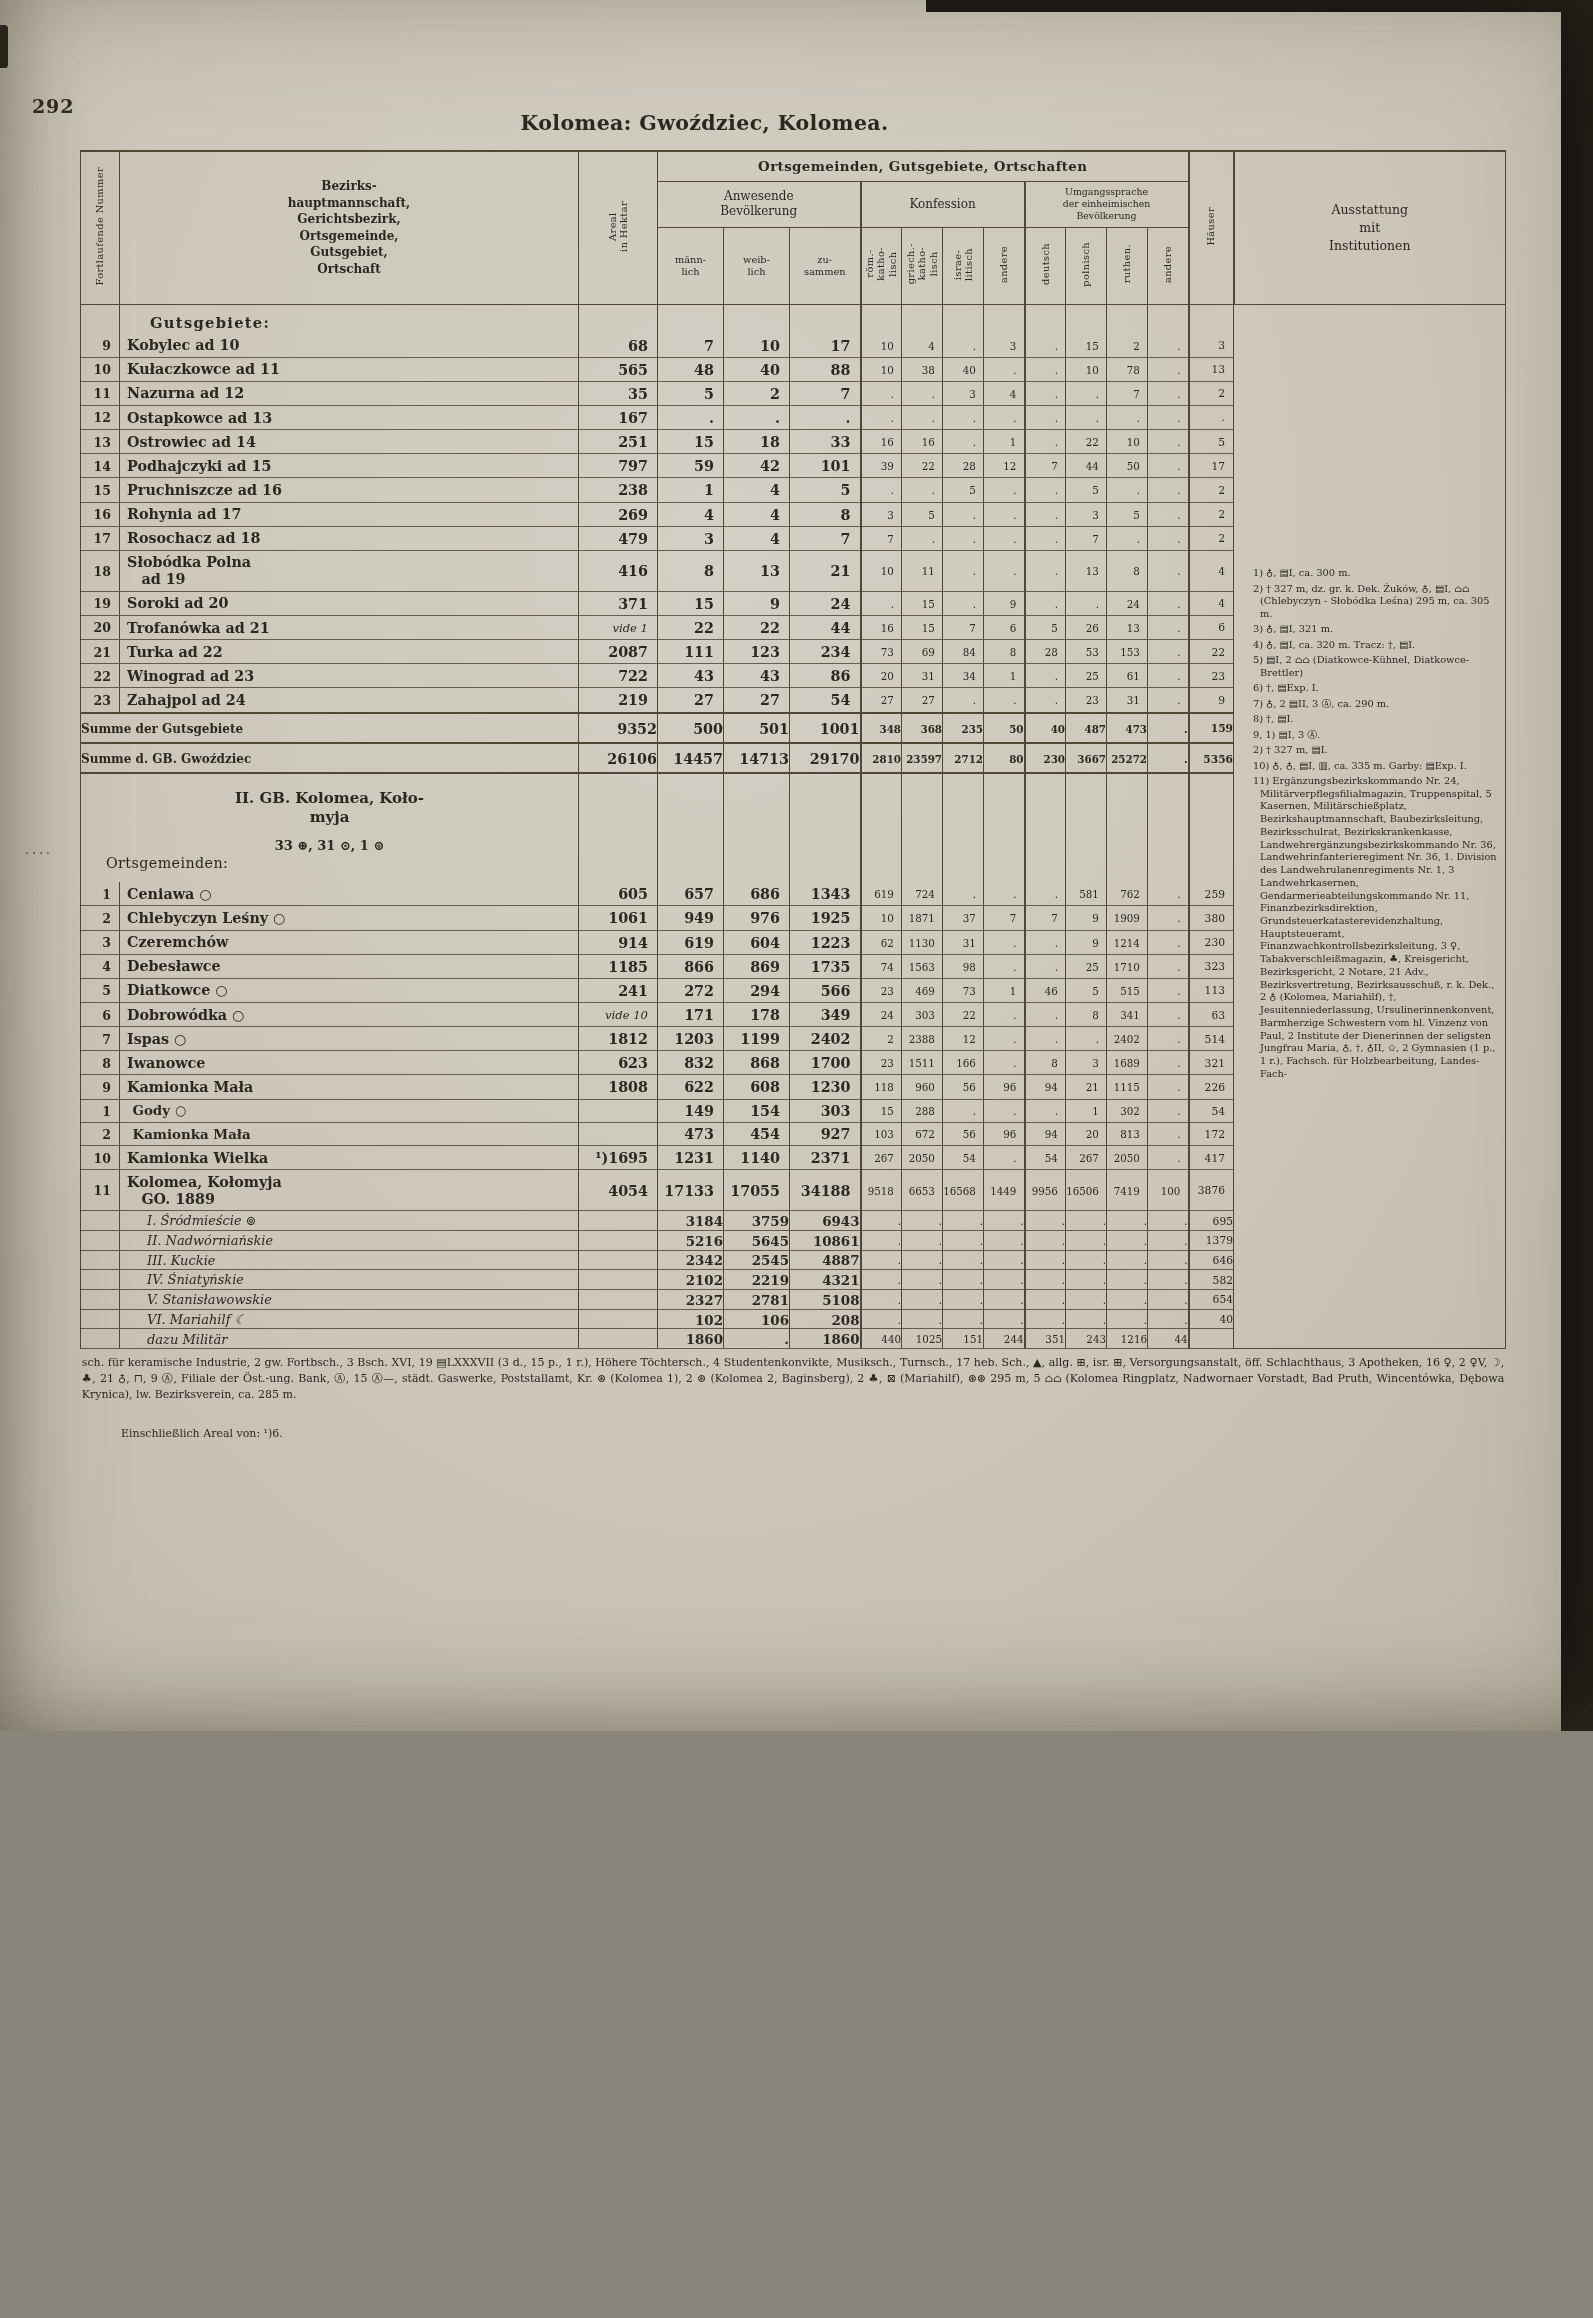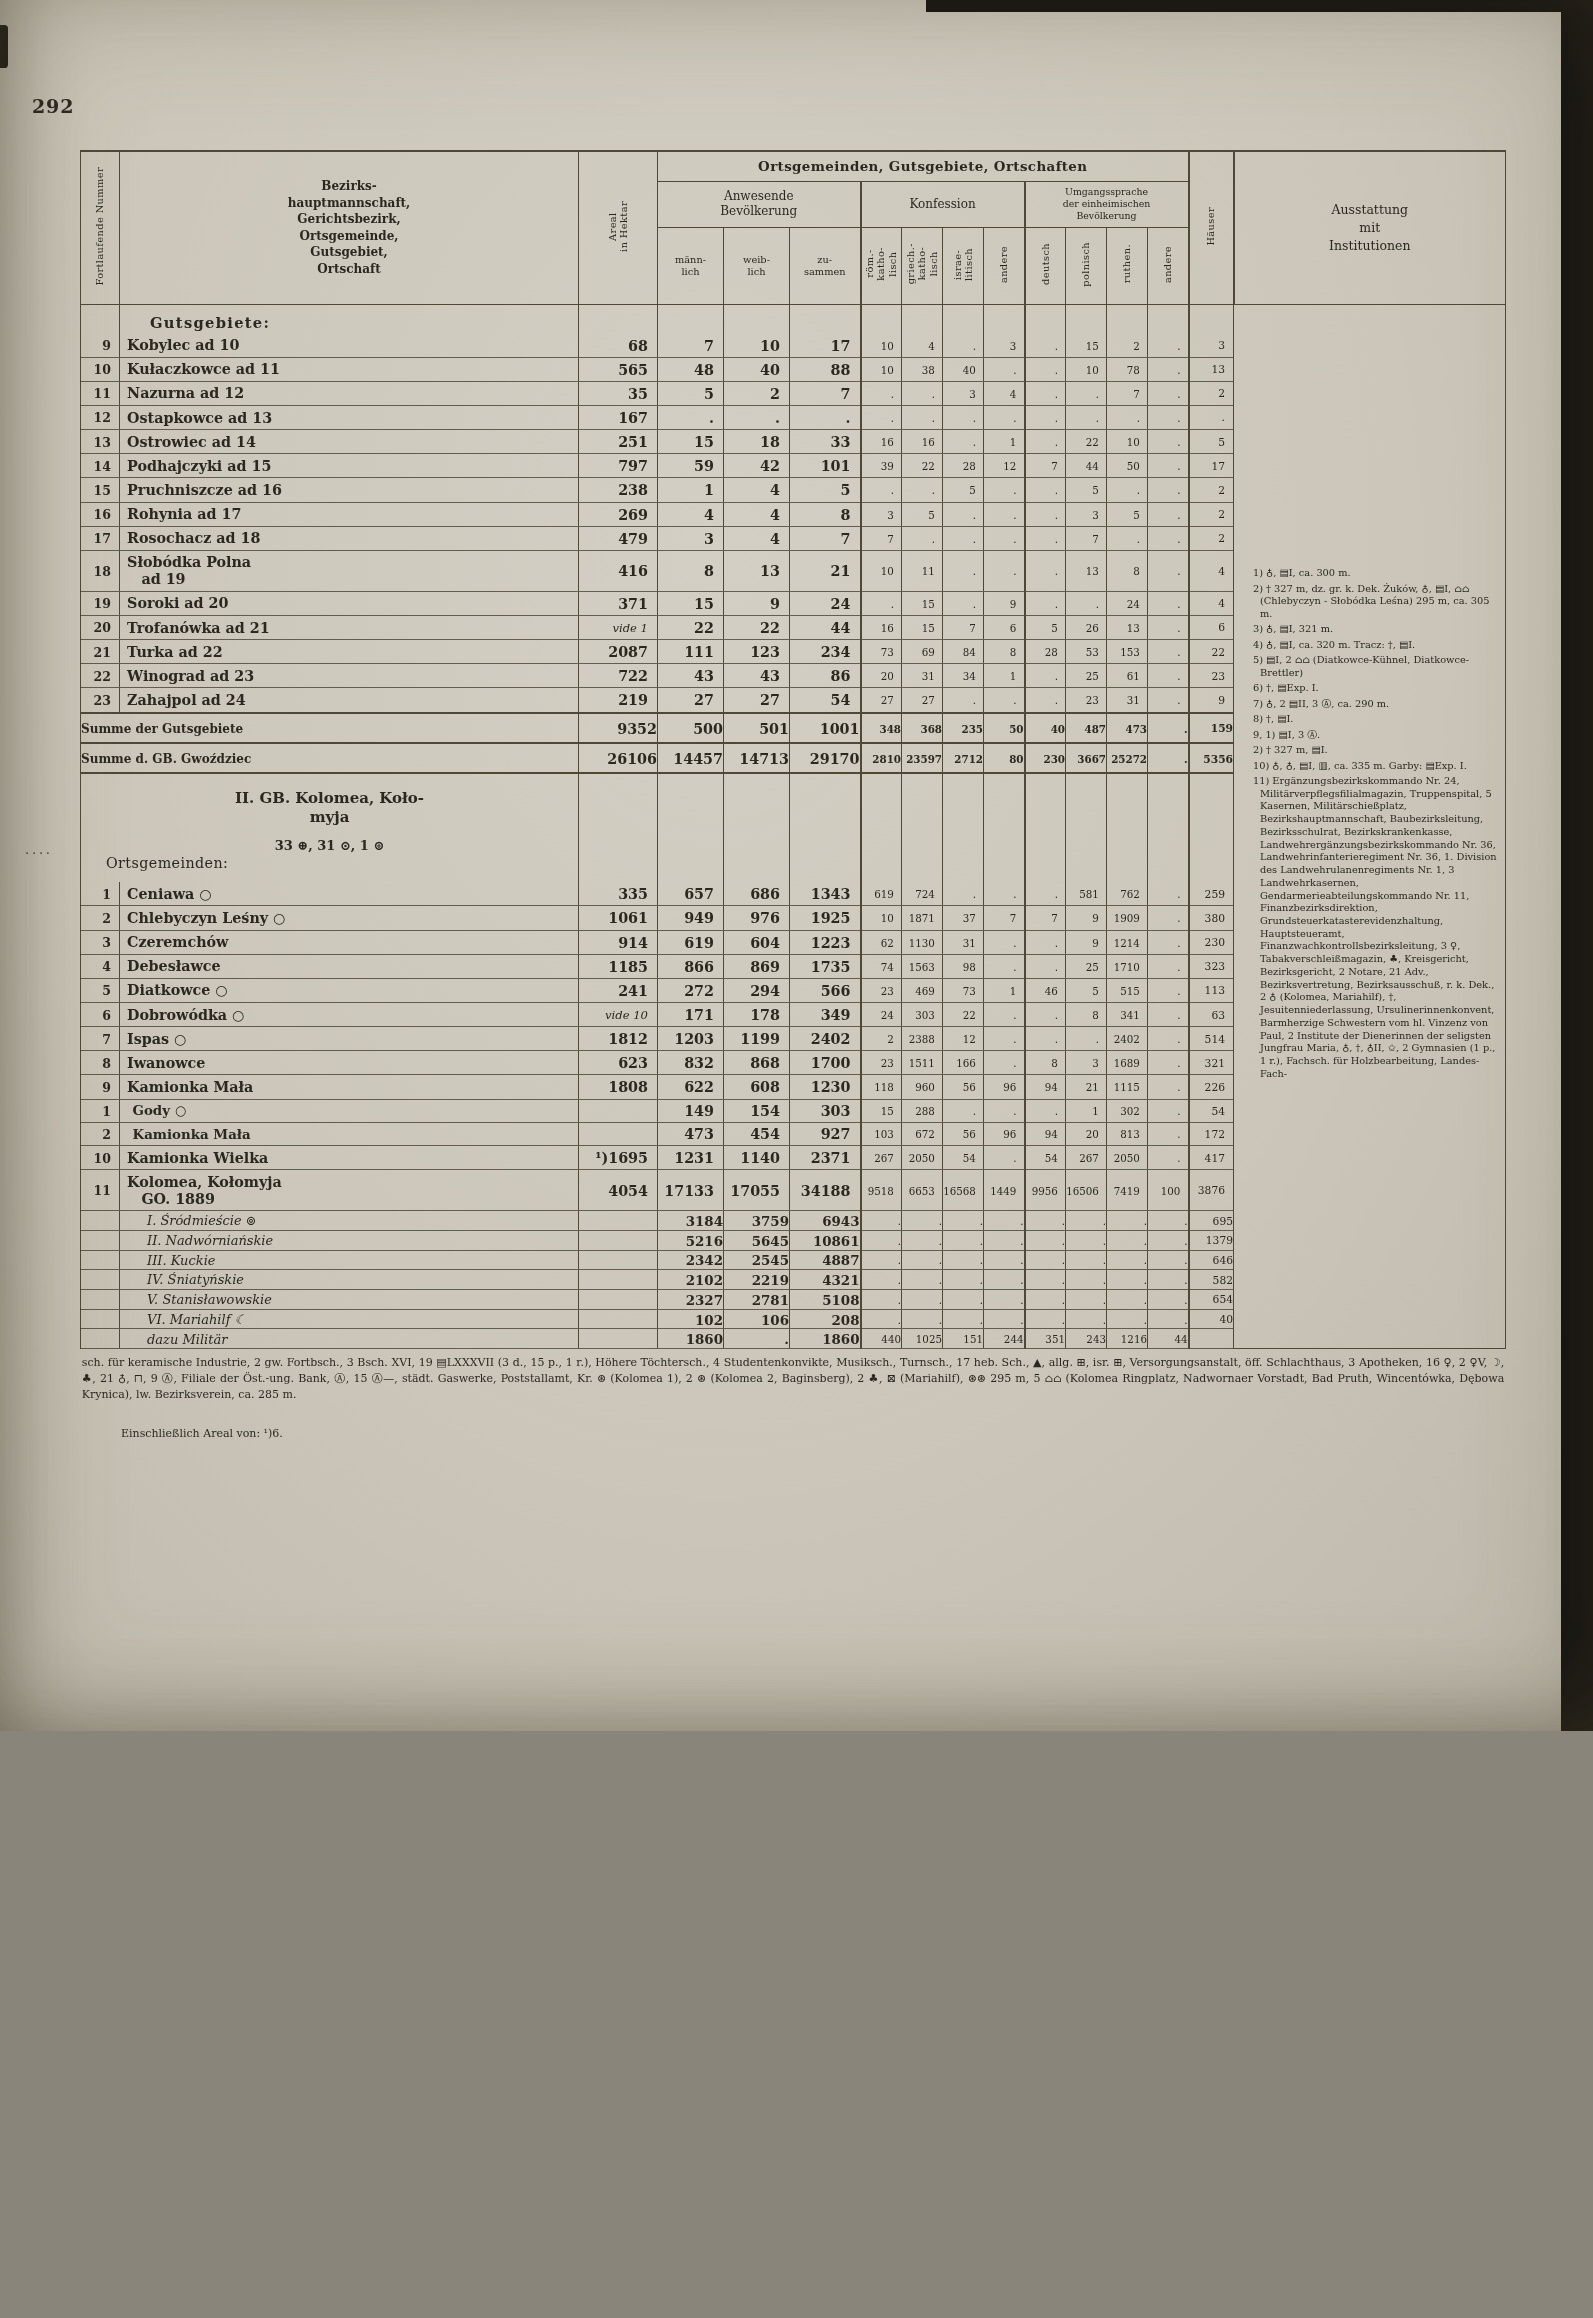--- a/index.html
+++ b/index.html
@@ -79,20 +79,21 @@
 </style>
 </head>
 <body>
 
 <div class="sheet">
   <div class="bar-top"></div>
   <div class="bar-right"></div>
   <div class="smudge-left"></div>
 
   <div class="page-number">292</div>
+  <div class="page-title">Kolomea: Gwoździec, Kolomea.</div>
   <div class="margin-mark">····</div>
 
   <div class="table-wrap">
     <table>
       <colgroup>
         <col style="width:39px">
           <col style="width:459px">
           <col style="width:79px">
         <col style="width:66px">
           <col style="width:66px">
@@ -490,21 +491,21 @@
             <td class="c-ka"></td>
             <td class="c-dt b-dbl"></td>
             <td class="c-pl"></td>
             <td class="c-ru"></td>
             <td class="c-sa"></td>
             <td class="c-h b-dbl"></td>
           </tr>
           <tr class="r-data">
             <td class="nr">1</td>
             <td class="name">Ceniawa ○</td>
-            <td class="c-areal b-areal">335</td>
+            <td class="c-areal b-areal">605</td>
             <td class="c-m">657</td>
             <td class="c-w">686</td>
             <td class="c-zus">1343</td>
             <td class="c-rk b-dbl">619</td>
             <td class="c-gk">724</td>
             <td class="c-is">.</td>
             <td class="c-ka">.</td>
             <td class="c-dt b-dbl">.</td>
             <td class="c-pl">581</td>
             <td class="c-ru">762</td>

